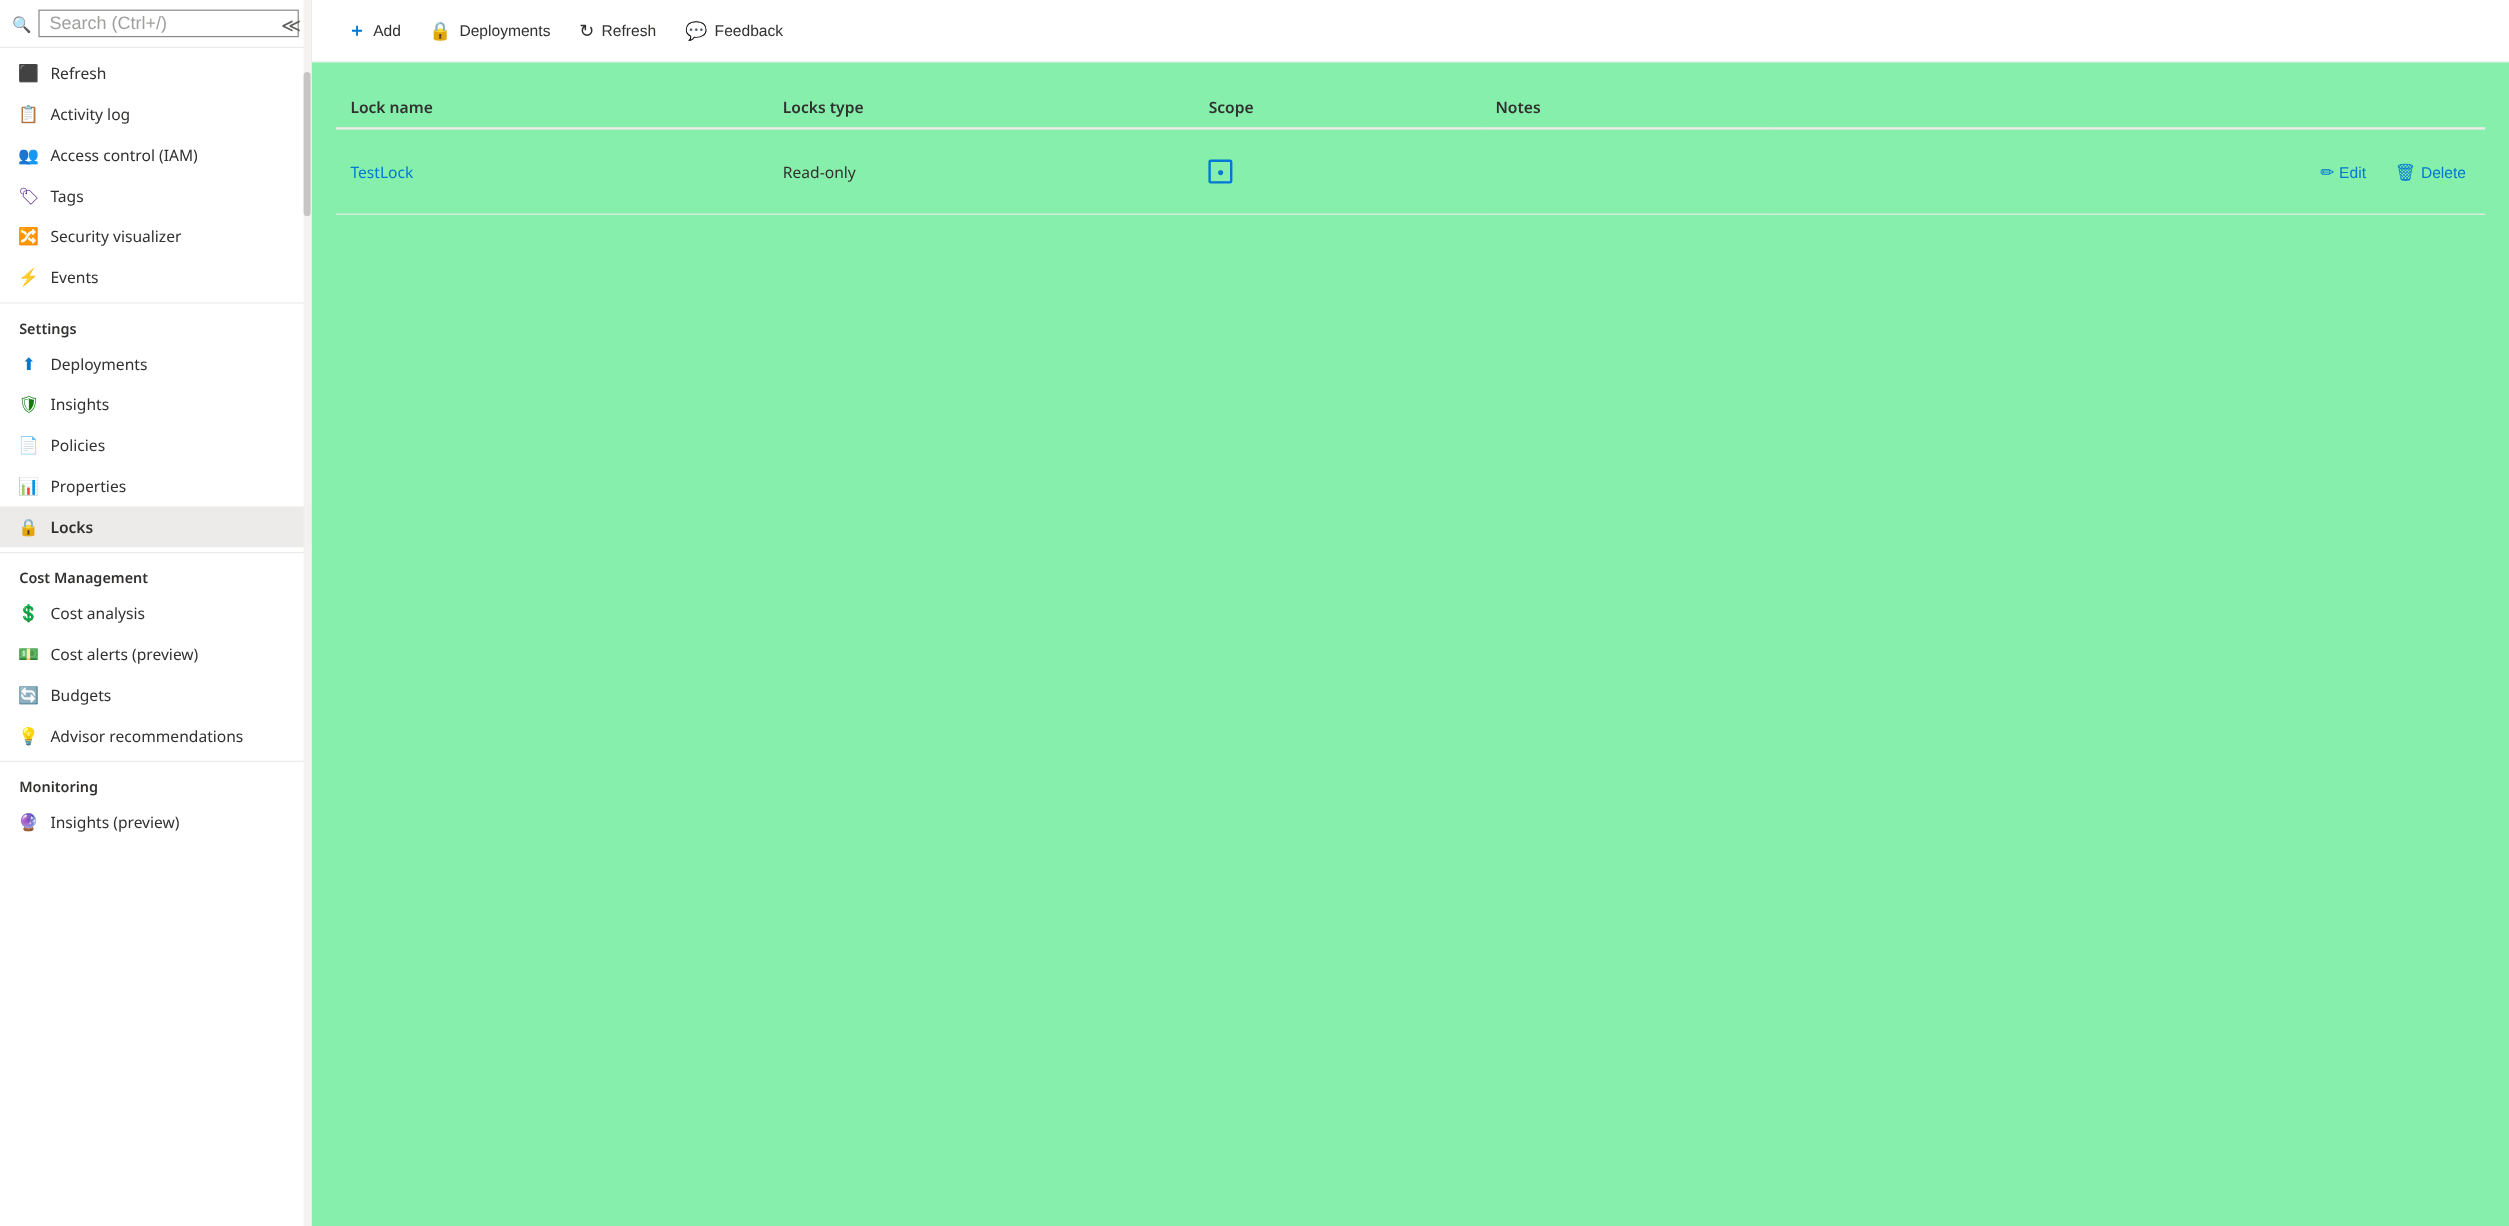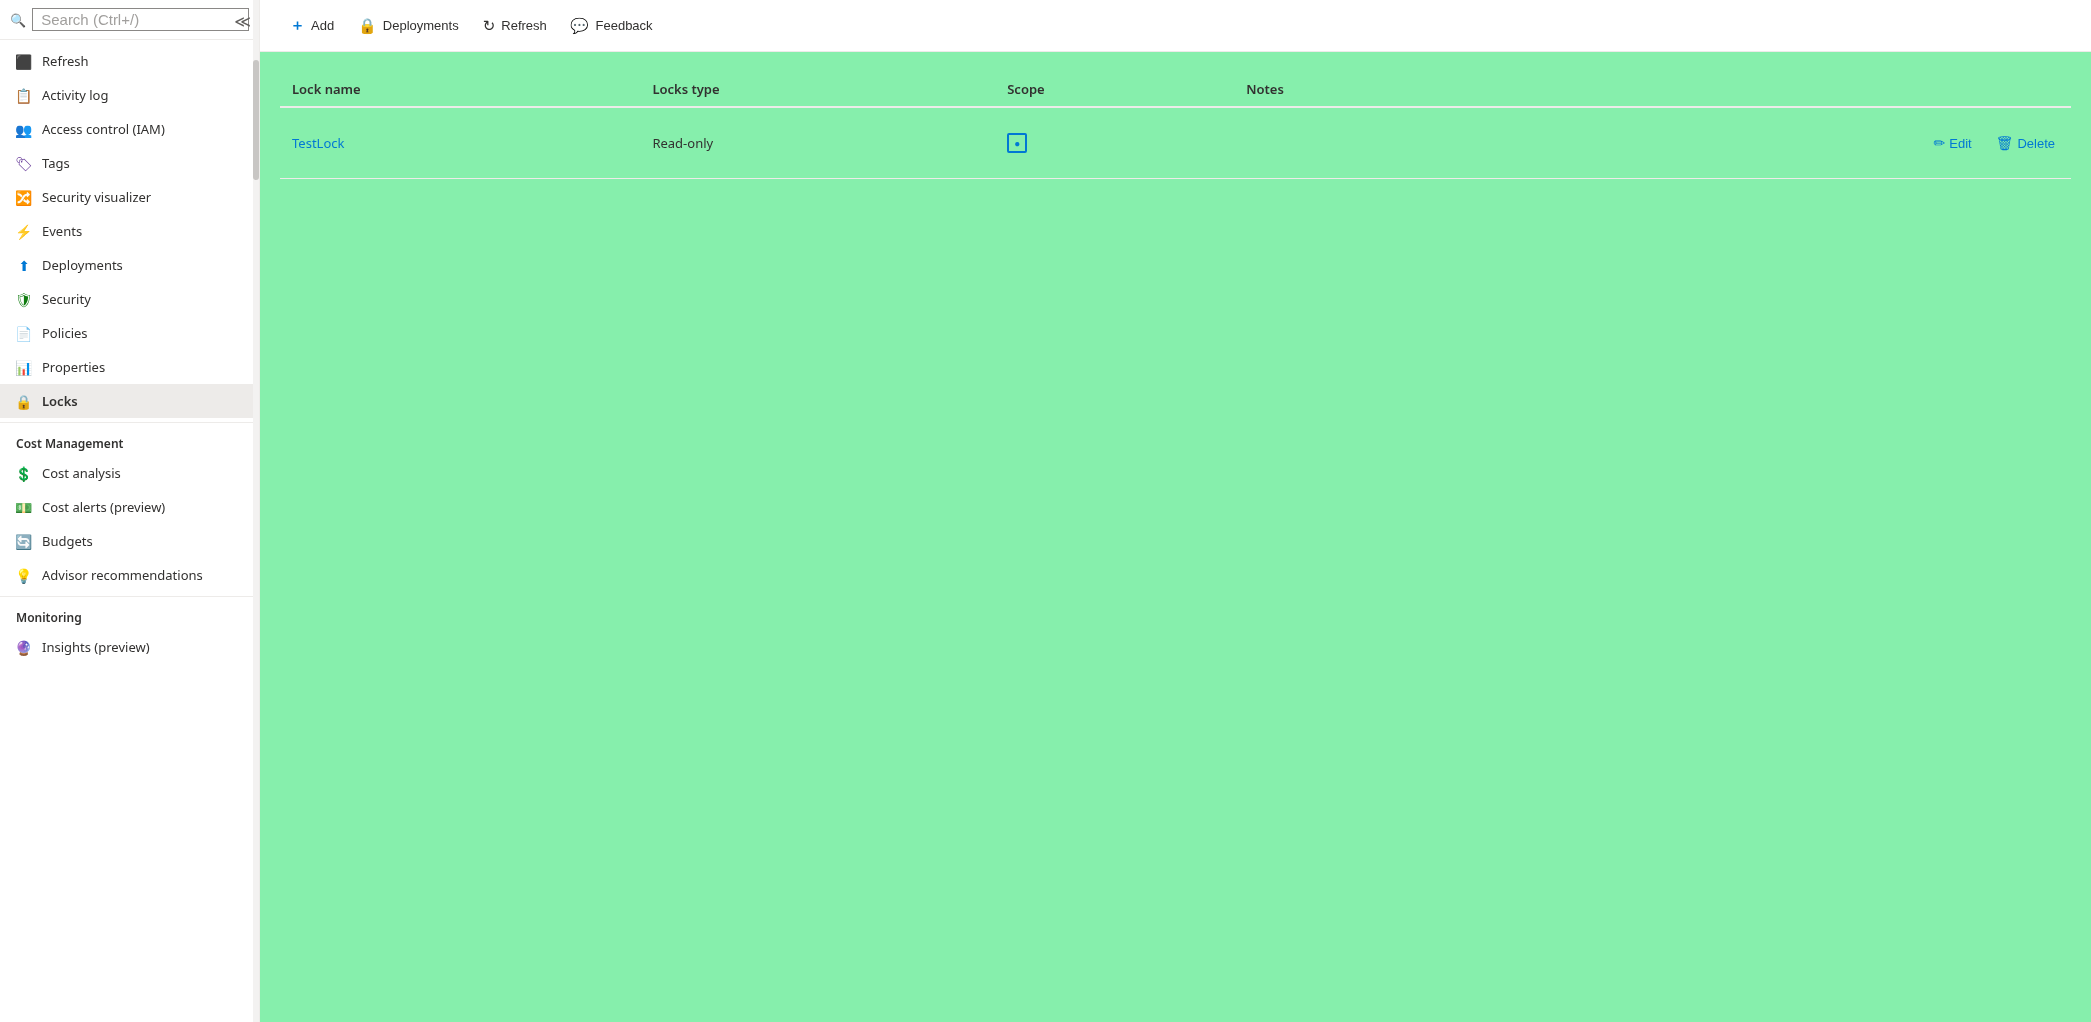--- a/index.html
+++ b/index.html
@@ -233,27 +233,28 @@
         <span>Tags</span>
       </div>
       <div class="nav-item">
         <span class="nav-icon" style="color: rgb(0, 120, 212);">🔀</span>
         <span>Security visualizer</span>
       </div>
       <div class="nav-item">
         <span class="nav-icon" style="color: rgb(242, 200, 17);">⚡</span>
         <span>Events</span>
       </div>
+      <div class="nav-section-header">Settings</div>
       <div class="nav-item">
         <span class="nav-icon" style="color: rgb(0, 120, 212);">⬆</span>
         <span>Deployments</span>
       </div>
       <div class="nav-item">
         <span class="nav-icon" style="color: rgb(16, 124, 16);">🛡</span>
-        <span>Security</span>
+        <span>Insights</span>
       </div>
       <div class="nav-item">
         <span class="nav-icon" style="color: rgb(0, 120, 212);">📄</span>
         <span>Policies</span>
       </div>
       <div class="nav-item">
         <span class="nav-icon" style="color: rgb(0, 120, 212);">📊</span>
         <span>Properties</span>
       </div>
       <div class="nav-item active">

